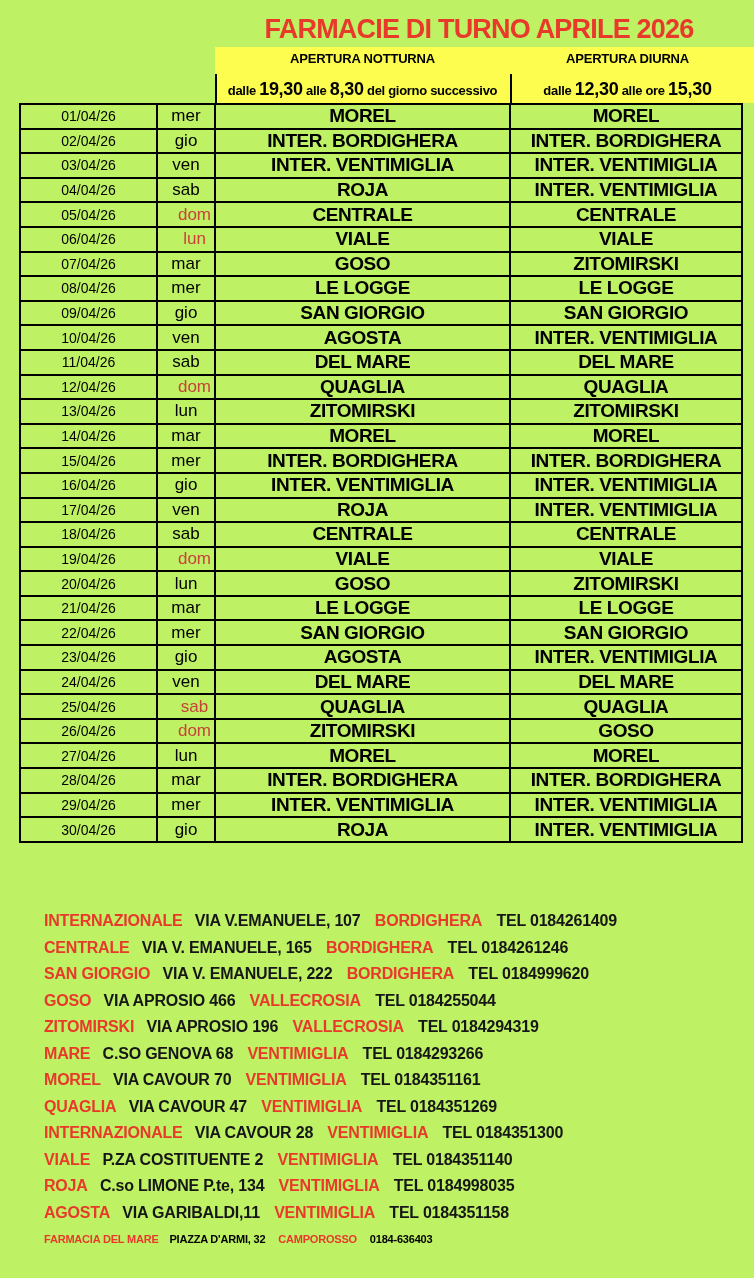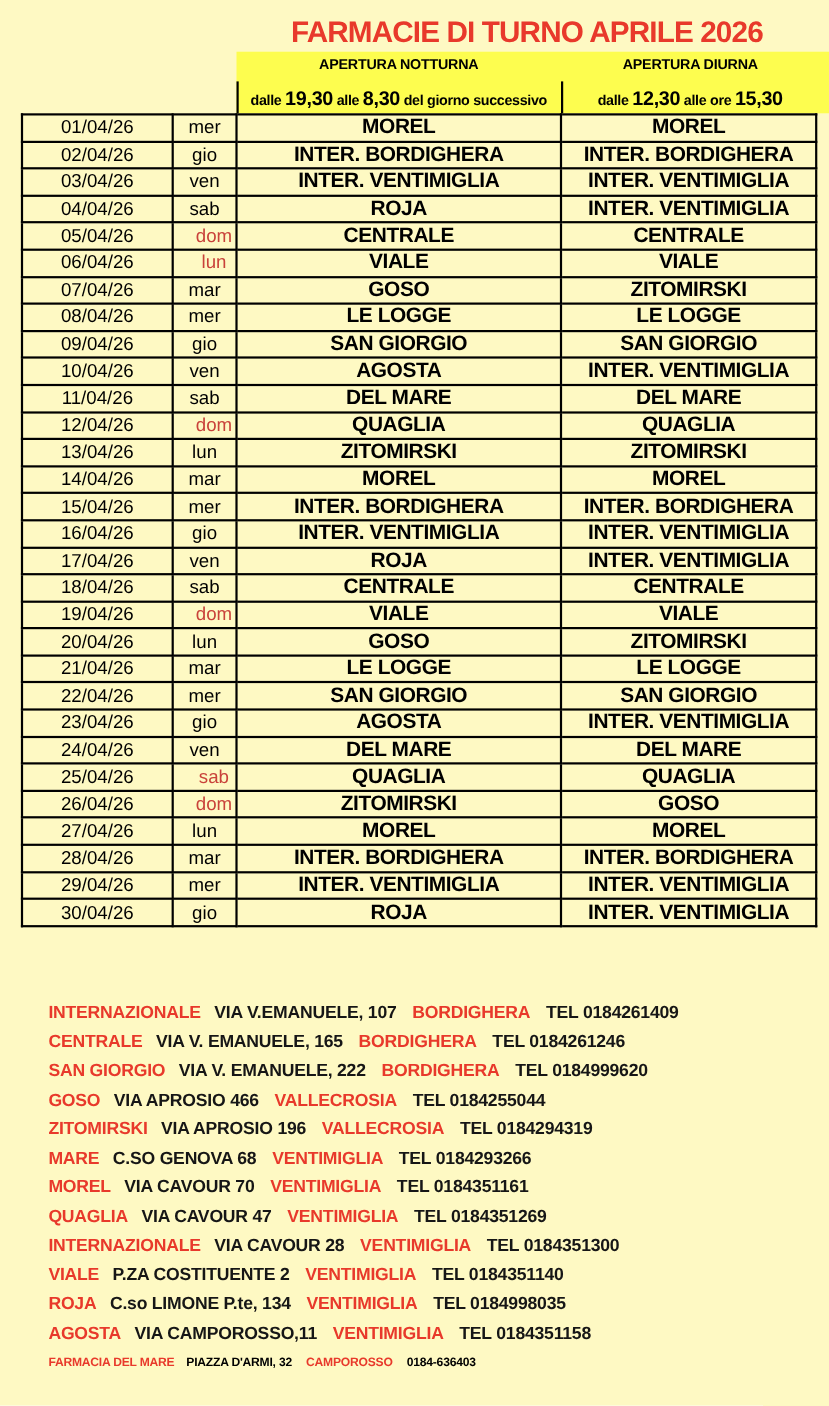--- a/index.html
+++ b/index.html
@@ -1,17 +1,17 @@
 <!DOCTYPE html>
 <html style="--red: #e8392b; --day_red: #c9423a; --yellow: #fdfd4f; --border: #000000;"><head>
 <meta charset="utf-8">
 <style>
   html,body{margin:0;padding:0;background:#ffffff;}
   .page{
-    position:relative;width:754px;height:1278px;background:#fef9c3;
+    position:relative;width:754px;height:1278px;background:#bef264;
     font-family:"Liberation Sans",sans-serif;overflow:hidden;color:#000;
   }
   .title{
     position:absolute;left:213px;top:14px;width:532px;text-align:center;
     font-size:27px;font-weight:bold;letter-spacing:-0.8px;color:var(--red,#e8392b);
     white-space:nowrap;
   }
   
   .yellow-header{
     position:absolute;left:215px;top:47px;width:592px;height:56px;
@@ -32,21 +32,21 @@
   .hsub .num{font-size:18px;}
   
   table.schedule{
     position:absolute;left:19px;top:103px;width:722px;
     border-collapse:collapse;table-layout:fixed;
   }
   table.schedule td{
     border:2px solid #000;height:22.6px;padding:0;text-align:center;
     vertical-align:middle;overflow:hidden;white-space:nowrap;
   }
-  td.c-date{font-size:17px;}
+  td.c-date{font-size:14px;}
   td.c-day{font-size:17px;}
   td.c-night,td.c-diurna{font-size:19px;font-weight:bold;letter-spacing:-0.4px;}
   tr.red td.c-day{color:var(--day_red,#c9423a);padding-left:17px;}
   
   .directory{position:absolute;left:44px;top:908px;width:700px;}
   .dir-line{height:26.5px;line-height:26.5px;font-size:16px;font-weight:bold;
     white-space:nowrap;letter-spacing:-0.2px;}
   .d-name{color:var(--red,#e8392b);margin-right:8px;}
   .d-addr{color:#161616;margin-right:10px;}
   .d-city{color:var(--red,#e8392b);margin-right:10px;text-align:right;}
@@ -325,21 +325,21 @@
       <span class="d-tel">TEL 0184351140</span>
     </div>
       <div class="dir-line">
       <span class="d-name">ROJA</span>
       <span class="d-addr">C.so LIMONE P.te, 134</span>
       <span class="d-city">VENTIMIGLIA</span>
       <span class="d-tel">TEL 0184998035</span>
     </div>
       <div class="dir-line">
       <span class="d-name">AGOSTA</span>
-      <span class="d-addr">VIA CAMPOROSSO,11</span>
+      <span class="d-addr">VIA GARIBALDI,11</span>
       <span class="d-city">VENTIMIGLIA</span>
       <span class="d-tel">TEL 0184351158</span>
     </div>
       <div class="dir-line em">
       <span class="d-name">FARMACIA DEL MARE</span>
       <span class="d-addr">PIAZZA D'ARMI, 32</span>
       <span class="d-city">CAMPOROSSO</span>
       <span class="d-tel">0184-636403</span>
     </div>
     </div>

